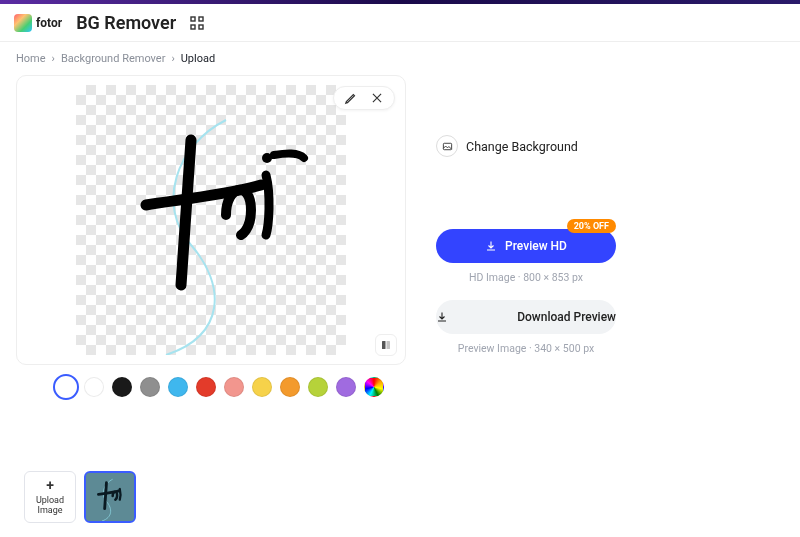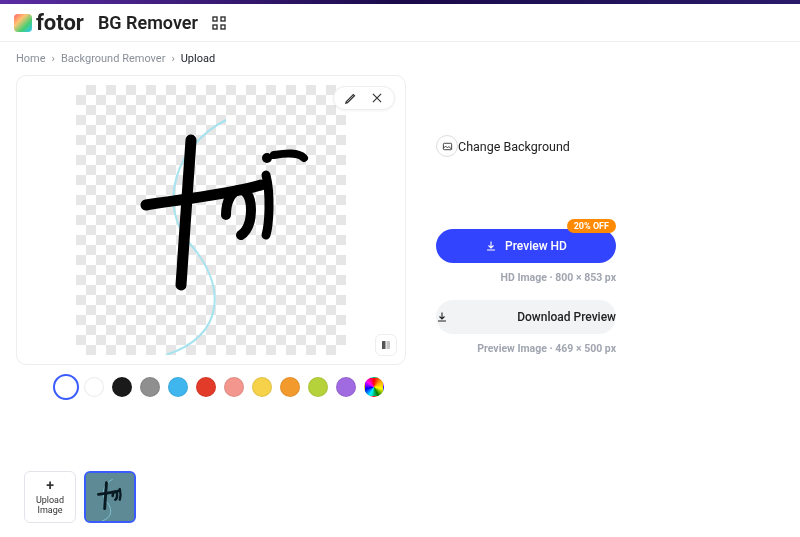--- a/index.html
+++ b/index.html
@@ -2,21 +2,21 @@
 <html><head>
 <meta charset="utf-8">
 <style>
   * { box-sizing: border-box; margin: 0; padding: 0; }
   body { font-family: -apple-system, BlinkMacSystemFont, "Segoe UI", Roboto, Arial, sans-serif; background: #fff; font-size: 13px; color: #333; }
   .page { width: 800px; height: 537px; position: relative; overflow: hidden; }
   .topbar-accent { height: 4px; background: linear-gradient(90deg,#5b2ca3,#1a0a4a,#2a1a6a); }
   .header { height: 38px; display: flex; align-items: center; padding: 0 14px; border-bottom: 1px solid #eee; }
   .logo { display: flex; align-items: center; gap: 4px; margin-right: 10px; }
   .logo-mark { width:18px; height:18px; background: linear-gradient(135deg,#ff5f6d,#ffc371,#47cf73,#2ec5ff); border-radius:4px; }
-  .logo-text { font-weight:700; font-size:22px; color:#222; }
+  .logo-text { font-weight:700; font-size:12px; color:#222; }
   .app-title { font-weight:600; font-size:18px; color:#222; margin-left:4px; }
   .grid-icon { margin-left:14px; width:14px; height:14px; color:#333; }
   .breadcrumb { padding: 10px 16px; font-size:11px; color:#8a8f99; display:flex; align-items:center; gap:6px; }
   .breadcrumb .current { color:#20242c; }
   .content { display:flex; padding: 0 16px; gap: 30px; }
   .left-col { width: 390px; }
   .canvas-card { width: 390px; height: 290px; border:1px solid #eee; border-radius:10px; position:relative; display:flex; align-items:center; justify-content:center; background:#fff; }
   .checker { width: 270px; height: 270px; position:relative; background-image:
     linear-gradient(45deg,#e6e6e6 25%,transparent 25%),
     linear-gradient(-45deg,#e6e6e6 25%,transparent 25%),
@@ -29,28 +29,28 @@
   .toolbar-pill { position:absolute; top:10px; right:10px; background:#fff; border:1px solid #eee; border-radius:16px; padding:4px 10px; display:flex; gap:12px; box-shadow:0 1px 3px rgba(0,0,0,0.05);}
   .toolbar-pill .ico { width:14px;height:14px; color:#333; }
   .compare-btn { position:absolute; bottom:8px; right:8px; width:22px; height:22px; border:1px solid #eee; border-radius:6px; display:flex; align-items:center; justify-content:center; background:#fff; }
   .compare-btn svg{width:12px;height:12px;color:#555;}
   .swatches { display:flex; gap:8px; margin-top:12px; padding-left:40px; }
   .swatch { width:20px; height:20px; border-radius:50%; border:1px solid rgba(0,0,0,0.08); cursor:pointer; }
   .swatch.selected { outline:2px solid #3a5cff; outline-offset:1px; border:1px solid #fff; }
   .swatch.transparent { background:#fff; }
   .swatch.rainbow { background: conic-gradient(red,orange,yellow,green,cyan,blue,magenta,red); }
   .right-col { flex:1; padding-top:60px; }
-  .option-row { display:flex; align-items:center; gap:0; margin-bottom:22px; font-size:12.5px; color:#222; cursor:pointer; }
+  .option-row { display:flex; align-items:center; gap:8px; margin-bottom:22px; font-size:12.5px; color:#222; cursor:pointer; }
   .option-icon { width:22px; height:22px; border:1px solid #ddd; border-radius:50%; display:flex; align-items:center; justify-content:center; }
   .option-icon svg{width:11px;height:11px;color:#333;}
   .btn { width:180px; height:34px; border-radius:20px; display:flex; align-items:center; justify-content:center; gap:8px; font-size:12px; font-weight:500; position:relative; cursor:pointer; }
   .btn-primary { background:#3344ff; color:#fff;margin-top:44px; }
   .btn-secondary { background:#f1f3f5; color:#222;justify-content:space-between; }
   .badge { position:absolute; top:-10px; right:0; background:#ff8a00; color:#fff; font-size:9px; font-weight:700; padding:2px 7px; border-radius:10px; }
-  .meta { text-align:right; font-size:10.5px; color:#a0a5b0; margin:8px 0 16px; width:180px;font-weight:bold; }
+  .meta { text-align:center; font-size:10.5px; color:#a0a5b0; margin:8px 0 16px; width:180px; }
   .thumbs { position:absolute; bottom:14px; left:24px; display:flex; gap:8px; }
   .upload-tile { width:52px; height:52px; border:1px solid #e2e4ea; border-radius:6px; display:flex; flex-direction:column; align-items:center; justify-content:center; font-size:9px; color:#333; line-height:1.1; text-align:center; cursor:pointer; }
   .upload-tile .plus { font-size:14px; font-weight:600; margin-bottom:2px; }
   .thumb { width:52px; height:52px; border:2px solid #3a5cff; border-radius:6px; overflow:hidden; background:#5d8a95; position:relative; cursor:pointer; }
   .sig { position:absolute; inset:0; }
 </style>
 </head>
 <body>
 <div class="page">
 
@@ -151,21 +151,21 @@
       <span>Preview HD</span>
     </div>
     <div class="meta">HD Image · 800 × 853 px</div>
 
     <div class="btn btn-secondary">
       <svg width="12" height="12" viewBox="0 0 24 24" fill="none" stroke="currentColor" stroke-width="2.2">
             <path d="M12 3v12M7 11l5 5 5-5M4 20h16"></path>
           </svg>
       <span>Download Preview</span>
     </div>
-    <div class="meta">Preview Image · 469 × 500 px</div>
+    <div class="meta">Preview Image · 340 × 500 px</div>
   </div>
 </div>
 
 <div class="thumbs">
   <div class="upload-tile">
     <div class="plus">+</div>
     <div>Upload</div>
     <div>Image</div>
   </div>
   <div class="thumb">

